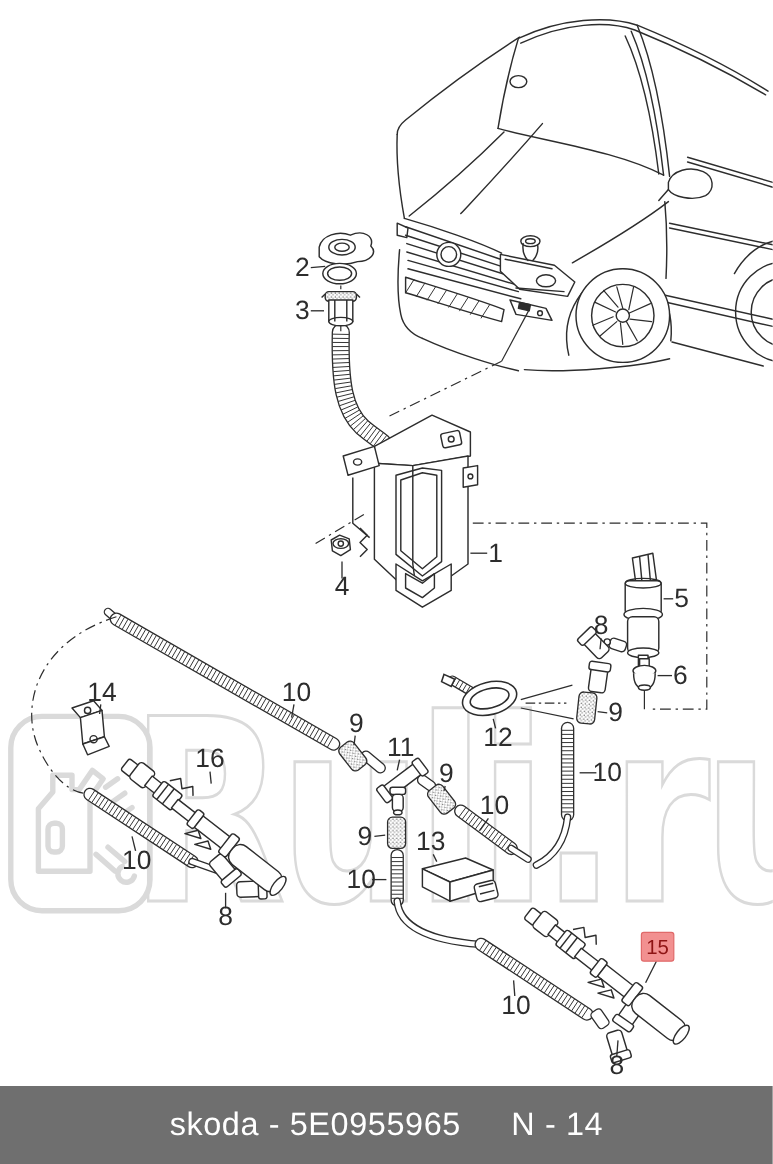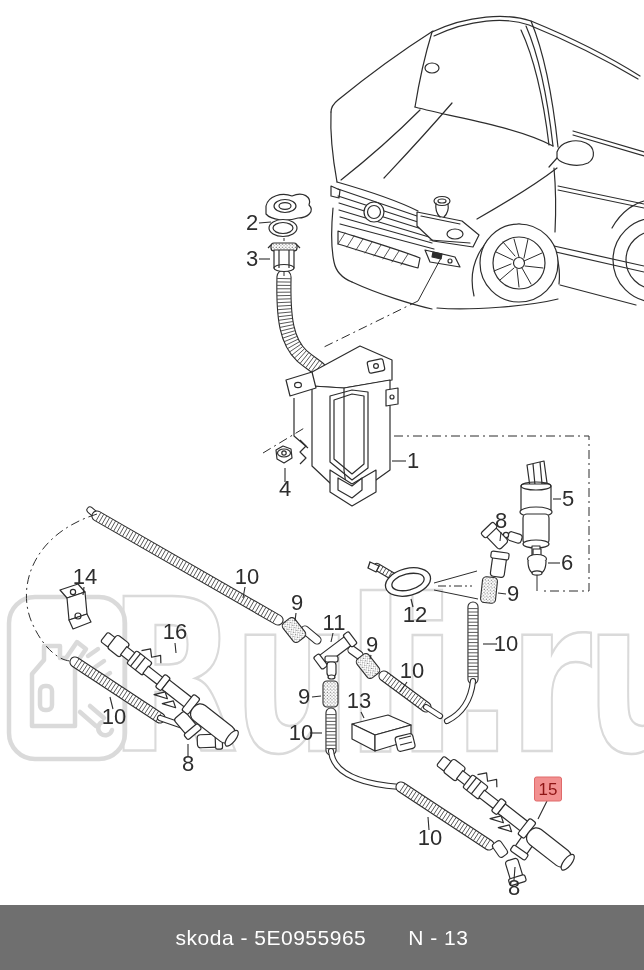--- a/index.html
+++ b/index.html
@@ -13,21 +13,21 @@
     line-height:1;color:transparent;-webkit-text-stroke:2.5px #dadada;
     letter-spacing:-8px;white-space:nowrap;transform:scaleX(.8);
     transform-origin:left top;pointer-events:none;user-select:none;
   }
   #watermark-icon{position:absolute;left:6px;top:594px;z-index:0;pointer-events:none;}
   #diagram{position:absolute;left:0;top:0;z-index:1;}
   #footer{
     position:absolute;left:0;top:905px;width:644px;height:65px;z-index:2;
     display:flex;align-items:center;justify-content:center;
   }
-  #footer .ftxt{font-size:21px;letter-spacing:.5px;text-align:right;}
+  #footer .ftxt{font-size:27px;letter-spacing:.5px;text-align:right;}
   #footer .gap{display:inline-block;width:42px;}
   .callout-text{font-family:"Liberation Sans",sans-serif;}
 </style>
 </head>
 <body>
 
 <div id="watermark-text" style="-webkit-text-stroke: 2.5px rgb(218, 218, 218);">Ruli.ru</div>
 <svg id="watermark-icon" width="122" height="168" viewBox="0 0 122 168">
   <g fill="none" stroke="#dadada" stroke-width="4.5" stroke-linecap="round" stroke-linejoin="round">
     <rect x="3" y="3" width="116" height="162" rx="26"></rect>
@@ -570,14 +570,14 @@
       <line x1="428" y1="817" x2="429" y2="830" stroke="#2d2d2d" stroke-width="1.1"></line>
       <text x="430" y="845" text-anchor="middle" font-size="22" fill="#2d2d2d" class="callout-text">10</text>
       <line x1="515" y1="867" x2="514" y2="880" stroke="#2d2d2d" stroke-width="1.1"></line>
       <text x="514" y="895" text-anchor="middle" font-size="22" fill="#2d2d2d" class="callout-text">8</text>
     </g>
 </svg>
 
 <div id="footer" style="background: rgb(111, 111, 111); color: rgb(255, 255, 255);">
   <span class="ftxt"><span>skoda</span> <span>-</span> <span>5E0955965</span></span>
   <span class="gap"></span>
-  <span class="ftxt">N - 13</span>
+  <span class="ftxt">N - 14</span>
 </div>
 
 </body></html>

